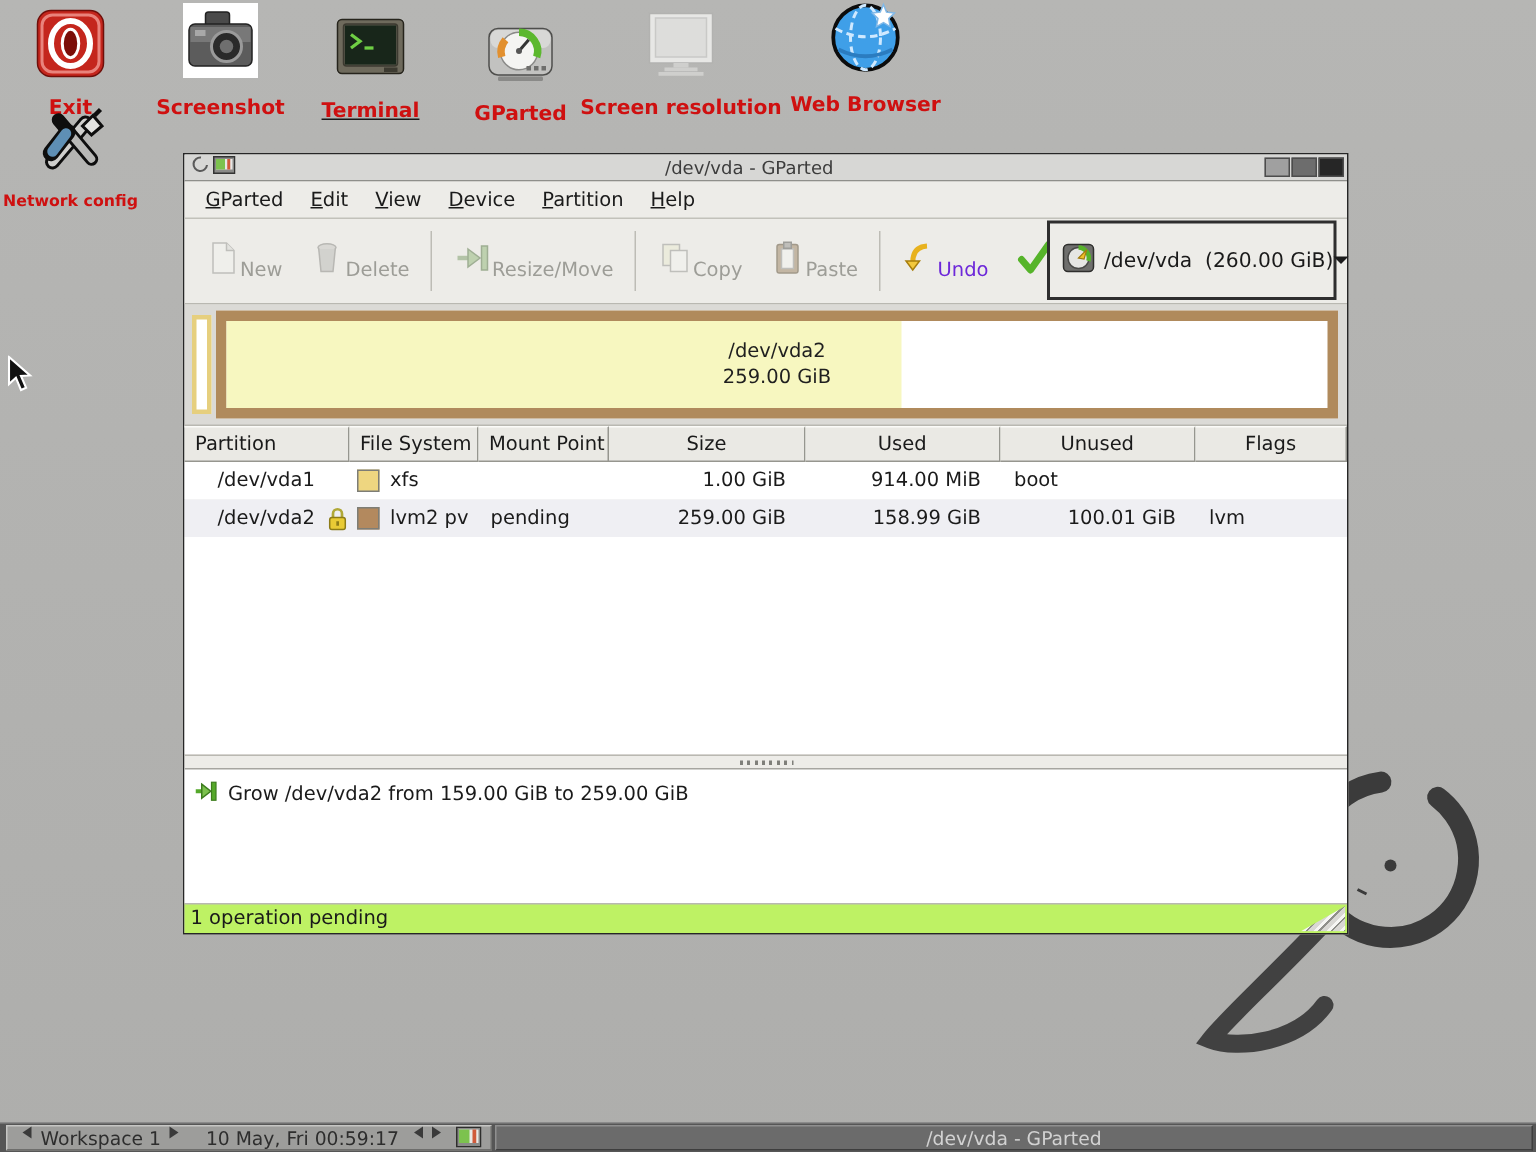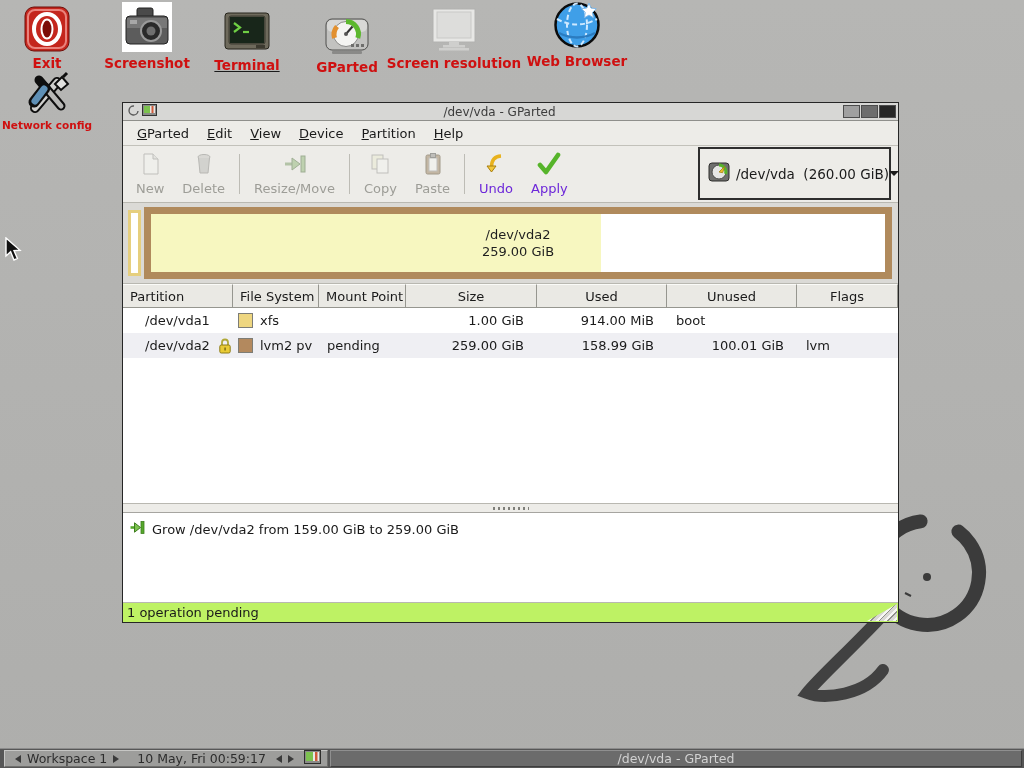--- a/index.html
+++ b/index.html
@@ -6,21 +6,21 @@
   html,body { width:1024px; height:768px; overflow:hidden; }
   body {
     font-family:"DejaVu Sans","Liberation Sans",sans-serif;
     background:linear-gradient(#b6b6b4,#aeaeac);
     position:relative; font-size:13px; color:#1a1a1a;
   }
 
   
   .desk-icon { position:absolute; display:flex; flex-direction:column; align-items:center; cursor:pointer; }
   .desk-icon .art { height:50px; display:flex; align-items:flex-end; justify-content:center; }
-  .desk-icon .lbl { margin-top:3px; font-weight:bold; font-size:13.5px; color:#cf1010; white-space:nowrap; }
+  .desk-icon .lbl { margin-top:12px; font-weight:bold; font-size:13.5px; color:#cf1010; white-space:nowrap; }
   .desk-icon.small .lbl { font-size:10.5px; }
   .tile-white { background:#fff; padding:2px; }
 
   
   .swirl { position:absolute; left:755px; top:455px; z-index:1; }
 
   
   .window {
     position:absolute; left:122px; top:102px; width:777px; height:521px;
     border:1px solid #262626; background:#EDECE8; z-index:5;
@@ -34,21 +34,21 @@
   .tb-btn.max { background:#6d6d6d; }
   .tb-btn.close { background:#262626; }
 
   .menubar { height:25px; flex:0 0 25px; background:#EDECE8; border-bottom:1px solid #c2c1ba;
     display:flex; align-items:center; padding-left:5px; }
   .menu-item { display:inline-block; padding:3px 9px; cursor:pointer; }
   .menu-item::first-letter { text-decoration:underline; }
 
   .toolbar { height:57px; flex:0 0 57px; background:#EDECE8; border-bottom:1px solid #b9b8b1;
     display:flex; align-items:center; padding-left:4px; position:relative; }
-  .tbtn { display:flex; flex-direction:column; align-items:center; justify-content:center;
+  .tbtn { display:flex; flex-direction:row; align-items:flex-end; justify-content:center;
     padding:3px 9px; min-width:44px; cursor:pointer; }
   .tbtn .cap { margin-top:2px; font-size:13px; color:#6d28d9; white-space:nowrap; }
   .tbtn.disabled .cap { color:#9d9d97; }
   .tbtn.disabled svg { opacity:.55; filter:grayscale(35%); }
   .tsep { width:1px; height:40px; background:#bdbcb5; margin:0 5px; flex:0 0 1px; }
 
   .device-combo { position:absolute; left:575px; right:7px; top:1px; bottom:2px;
     border:2px solid #2e2e2e; background:#EDECE8; display:flex; align-items:center;
     padding-left:8px; cursor:pointer; }
   .device-combo .dlabel { margin-left:6px; white-space:pre; font-size:13.5px; }
@@ -95,21 +95,21 @@
   .statusbar { flex:0 0 20px; background:#bef264; border-top:1px solid #b9b8b1;
     display:flex; align-items:center; padding-left:4px; position:relative; font-size:13px; }
   .resize-grip { position:absolute; right:1px; bottom:1px; width:30px; height:17px;
     background:repeating-linear-gradient(135deg,#f6f6f3 0 2px,#8f8f8a 2px 3px,#d9d8d4 3px 6px);
     clip-path:polygon(100% 0,100% 100%,0 100%); cursor:nwse-resize; }
 
   
   .taskbar { position:absolute; left:0; bottom:0; width:1024px; height:20px;
     background:#565656; border-top:1px solid #8b8b8b; display:flex; align-items:stretch; z-index:20; }
   .tray { background:#9d9d9b; border:1px solid #6e6e6c; border-left-color:#c6c6c4; border-top-color:#c6c6c4;
-    display:flex; align-items:center; margin:1px 0 1px 4px; padding:0 6px; gap:6px; color:#2d2d2d; font-size:12.5px; }
+    display:flex; margin:1px 0 1px 4px; padding:0 6px; gap:6px; color:#2d2d2d; font-size:12.5px; }
   .ws-arrow { width:0; height:0; border:4px solid transparent; cursor:pointer; }
   .ws-arrow.left { border-right:6px solid #3a3a3a; }
   .ws-arrow.right { border-left:6px solid #3a3a3a; }
   .clock { margin-left:8px; white-space:pre; }
   .task-button { flex:1; margin:1px 2px 1px 2px; background:#6b6b6b;
     border:1px solid #3e3e3e; border-left-color:#8f8f8f; border-top-color:#8f8f8f;
     color:#d2d2d2; font-size:12.5px; display:flex; align-items:center; justify-content:center; cursor:pointer; }
 
   .cursor { position:absolute; left:5px; top:237px; z-index:50; pointer-events:none; }
 </style>

